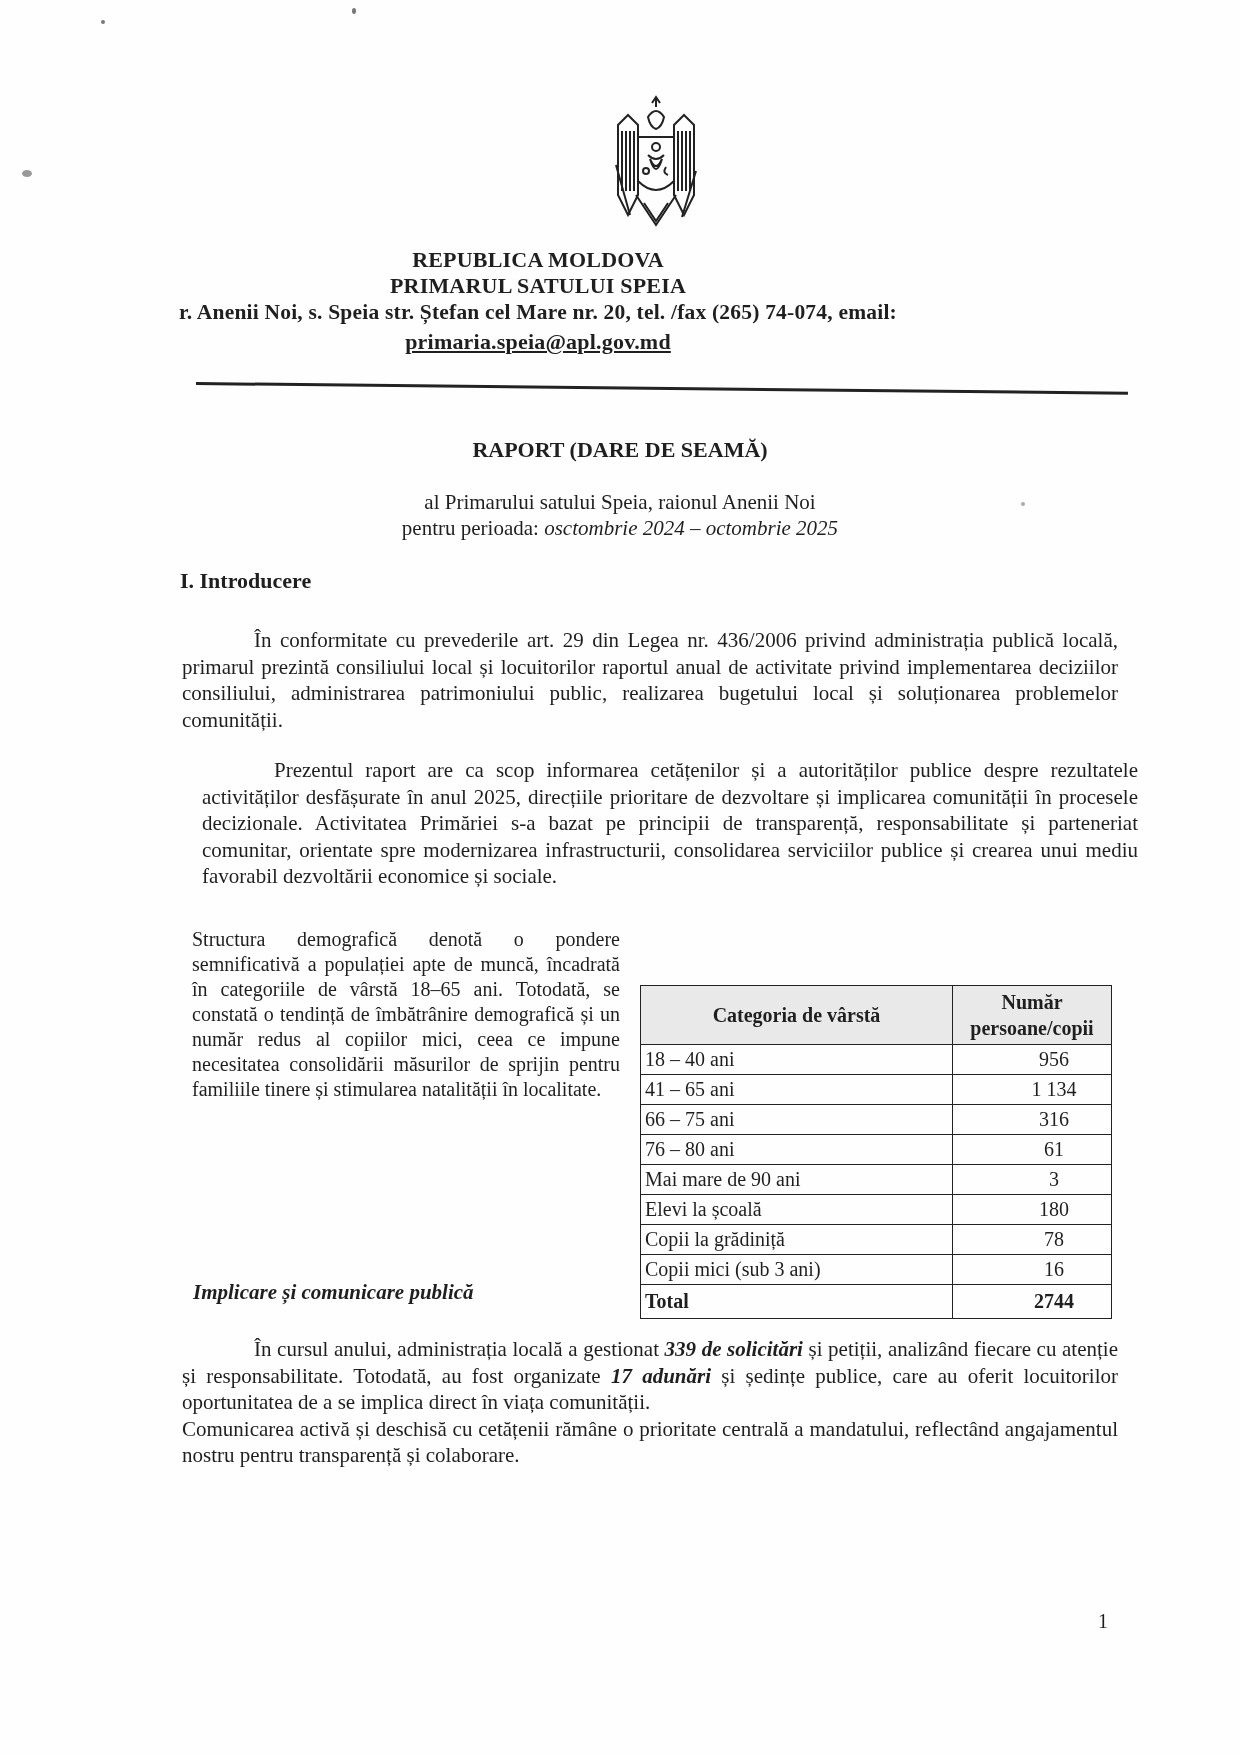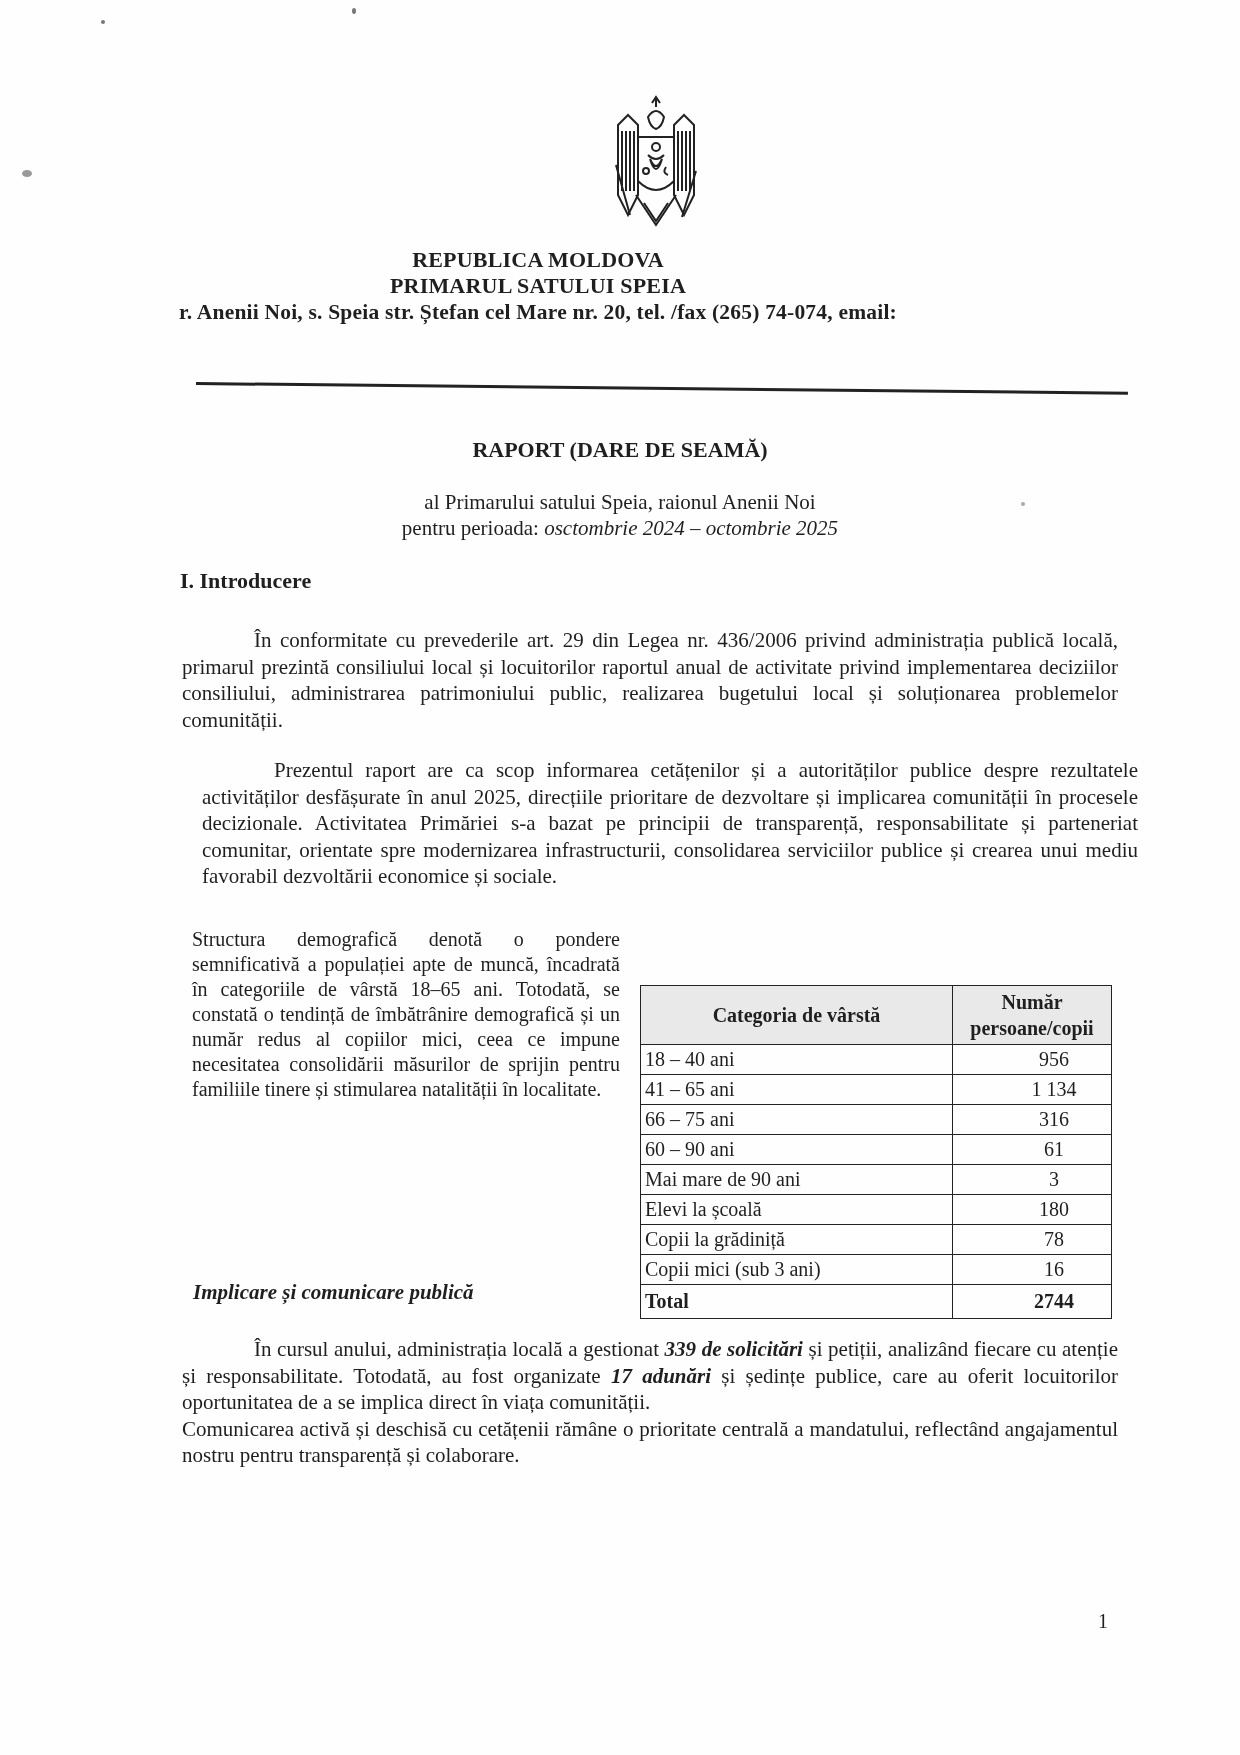--- a/index.html
+++ b/index.html
@@ -64,20 +64,23 @@
       <circle cx="34" cy="76" r="3"></circle>
       <path d="M54 72 q-4 6 2 8"></path>
       <path d="M24 100 l20 30 l20 -30 M32 108 l12 18 l12 -18"></path>
       <path d="M4 70 l14 50 M84 76 l-14 46"></path>
     </g>
   </svg>
 
   <div class="abs hdr hdr1">REPUBLICA MOLDOVA</div>
   <div class="abs hdr hdr2">PRIMARUL SATULUI SPEIA</div>
   <div class="abs hdr hdr3">r. Anenii Noi, s. Speia str. Ștefan cel Mare nr. 20, tel. /fax (265) 74-074, email:</div>
+  <div class="abs hdr hdr4">
+    <span>primaria.speia@apl.gov.md</span>
+  </div>
   <div class="abs rule"></div>
 
   <div class="abs title">RAPORT (DARE DE SEAMĂ)</div>
   <div class="abs sub sub1">al Primarului satului Speia, raionul Anenii Noi</div>
   <div class="abs sub sub2">
     <span>pentru perioada: </span><i>osctombrie 2024 – octombrie 2025</i>
   </div>
 
   <div class="abs section">I. Introducere</div>
 
@@ -104,21 +107,21 @@
         </tr>
       <tr>
           <td>41 – 65 ani</td>
           <td class="val">1 134</td>
         </tr>
       <tr>
           <td>66 – 75 ani</td>
           <td class="val">316</td>
         </tr>
       <tr>
-          <td>60 – 90 ani</td>
+          <td>76 – 80 ani</td>
           <td class="val">61</td>
         </tr>
       <tr>
           <td>Mai mare de 90 ani</td>
           <td class="val">3</td>
         </tr>
       <tr>
           <td>Elevi la școală</td>
           <td class="val">180</td>
         </tr>

